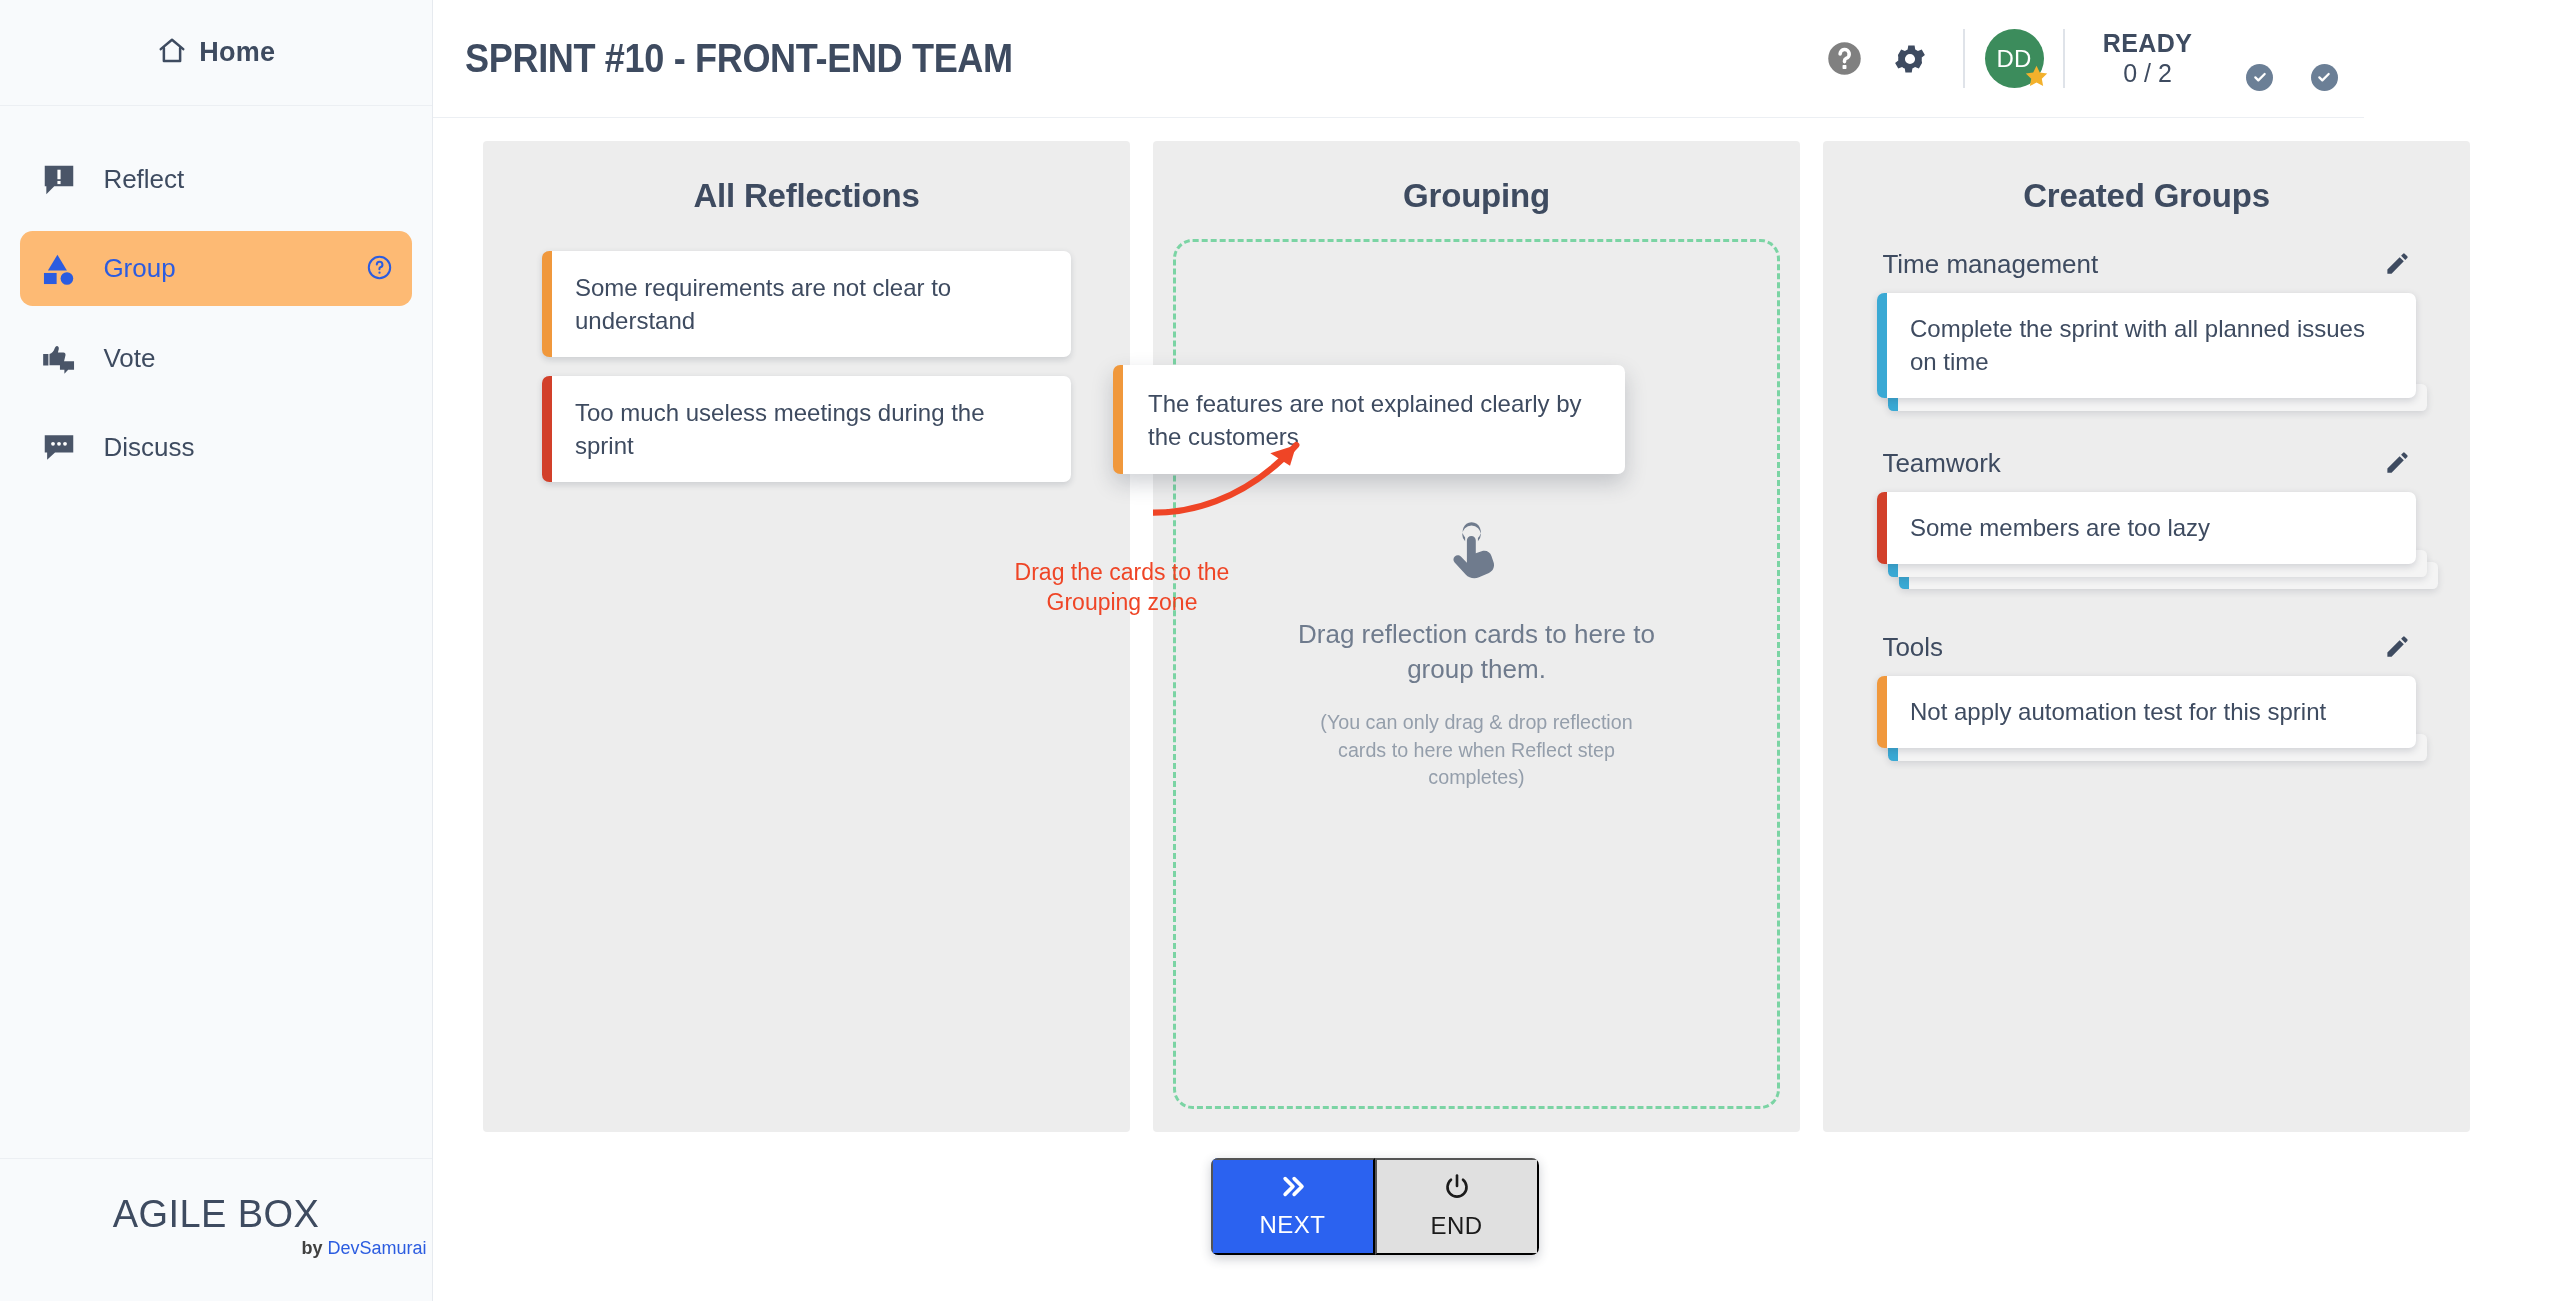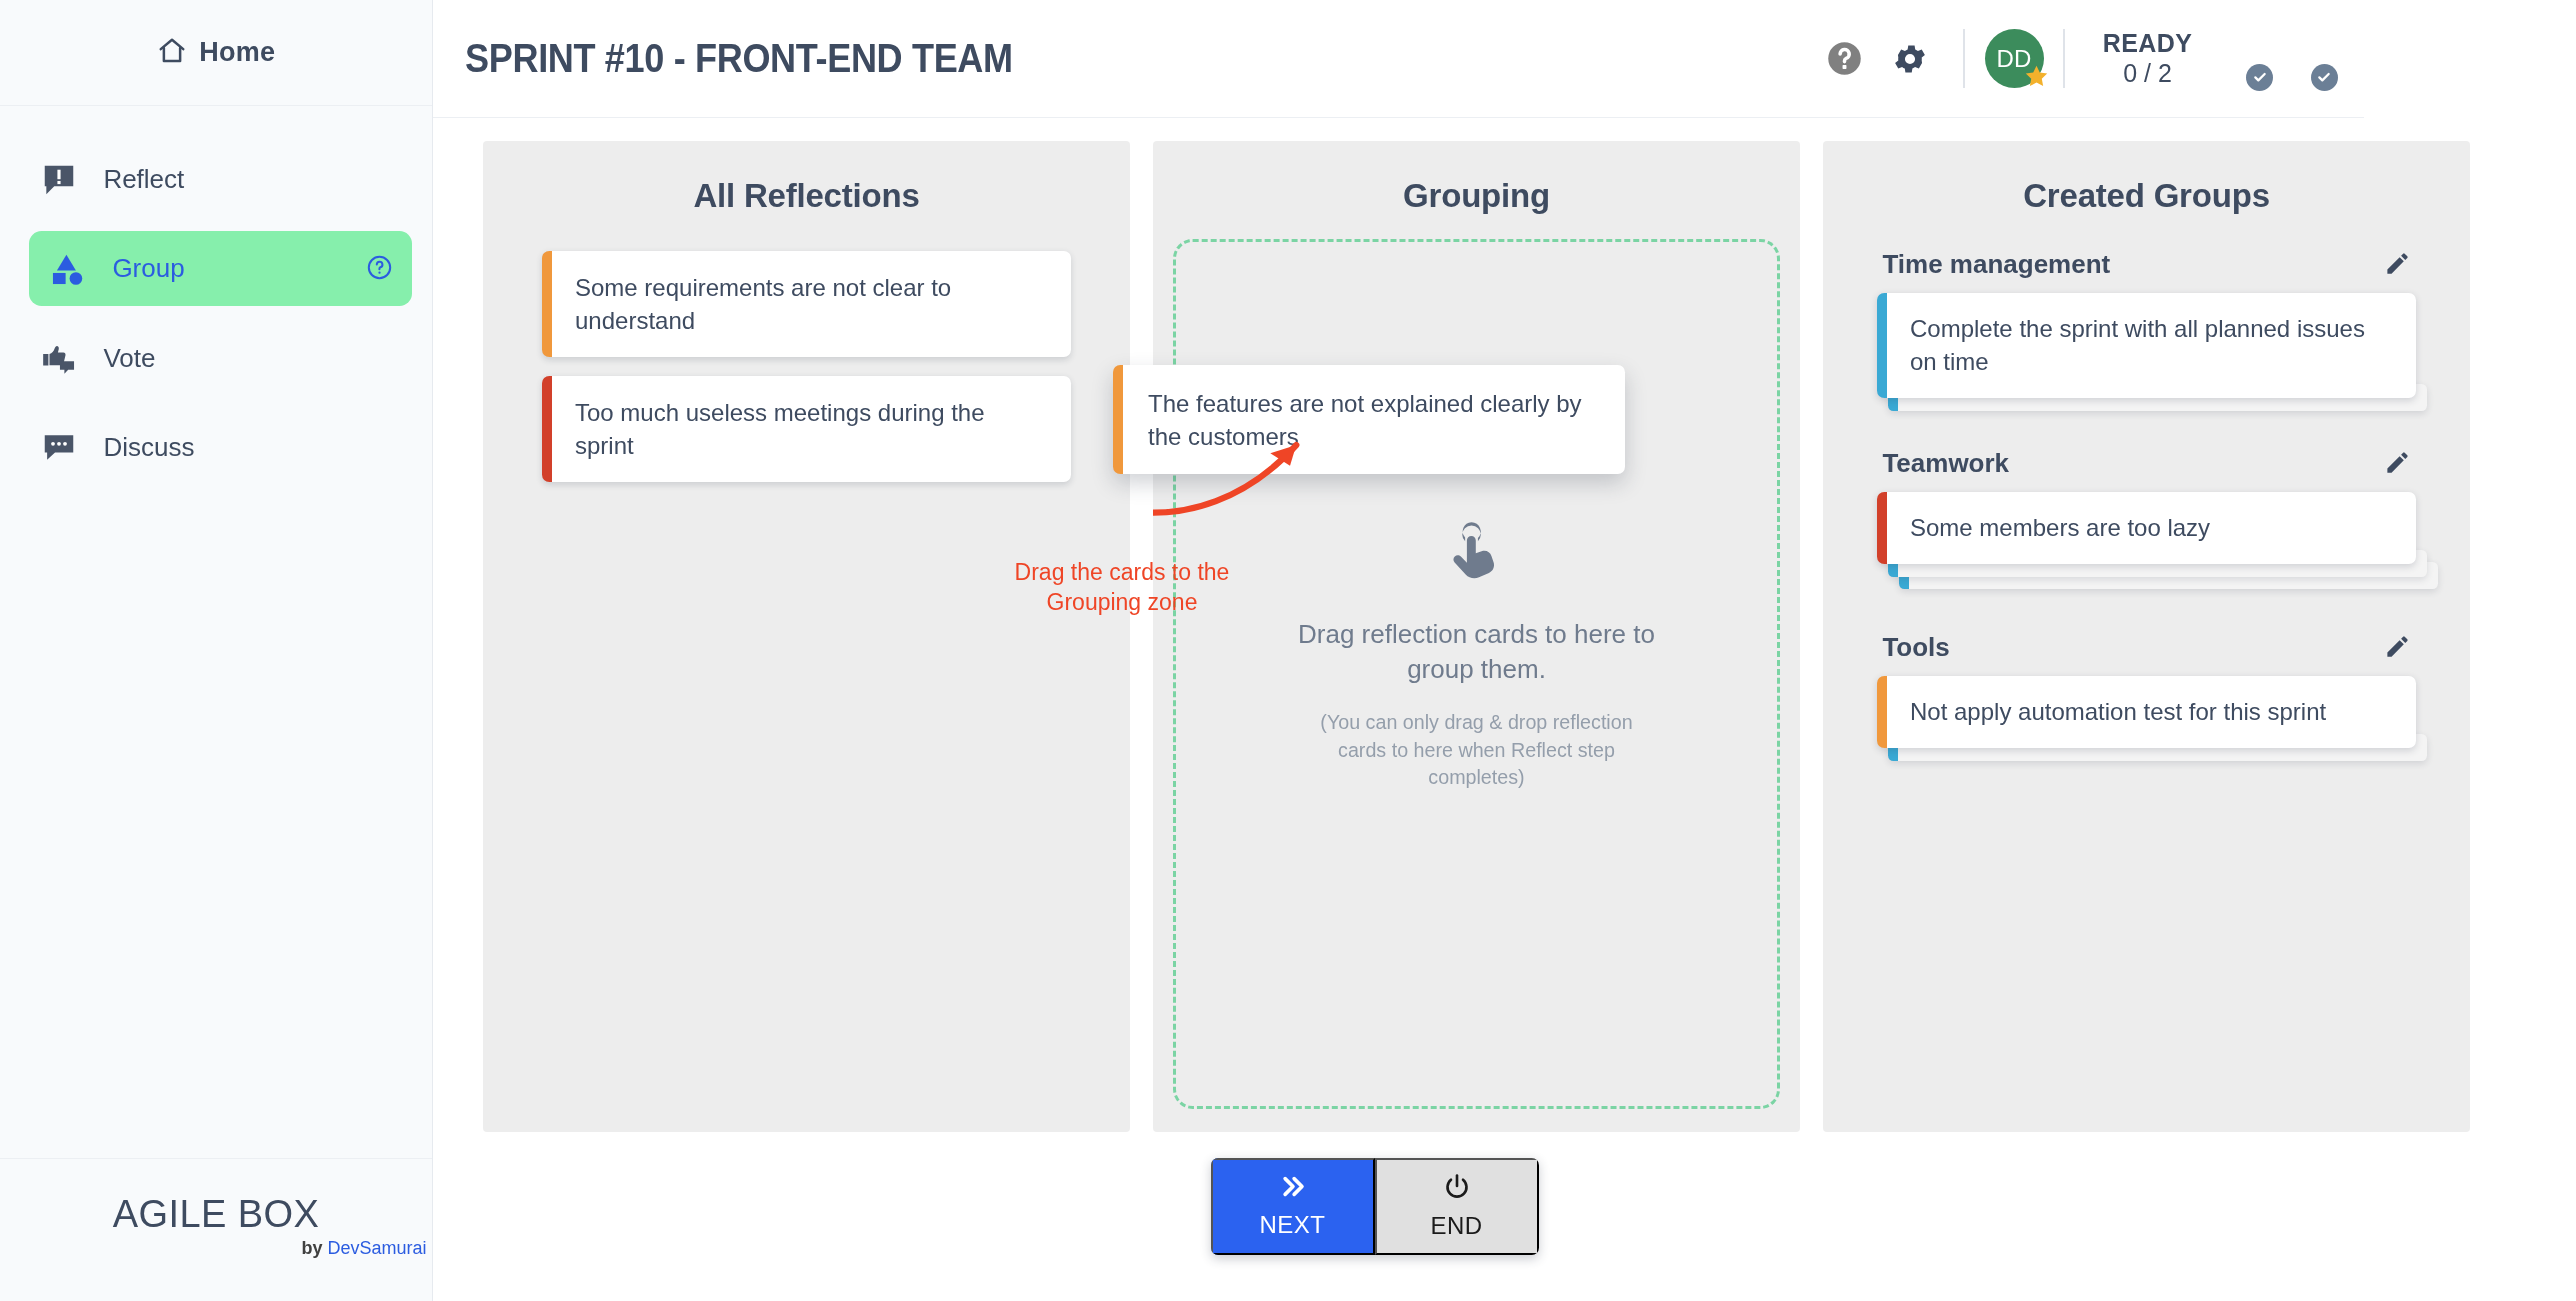--- a/index.html
+++ b/index.html
@@ -30,21 +30,21 @@
     font-size: 27px; font-weight: 700; color: #3e4b60;
     letter-spacing: 0.2px;
   }
   .nav { padding: 36px 19.7px 0 19.7px; flex: 1; }
   .nav-item {
     display: flex; align-items: center;
     height: 75px; border-radius: 12.5px;
     padding: 0 19.7px; margin-bottom: 14.3px;
     gap: 25px;
   }
-  .nav-item.active { background: #86efac; margin-left: 9px; }
+  .nav-item.active { background: #fdba74; }
   .nav-ico { width: 39px; height: 39px; flex: 0 0 39px; display:flex; align-items:center; justify-content:center; }
   .nav-label { font-size: 26px; color: #3e4b60; font-weight: 400; }
   .nav-item.active .nav-label { color: #2b5ce0; }
   .nav-help { margin-left: auto; }
 
   .brand {
     border-top: 1.8px solid #eceff3;
     padding: 36px 0 43px 0;
     text-align: center;
   }
@@ -173,21 +173,21 @@
   .anno-text {
     position: absolute; z-index: 8;
     font-size: 23px; color: #ef4526; text-align: center; line-height: 1.32;
     width: 304px;
   }
 
   
   .groups-list { margin-top: 34px; padding: 0 54px; }
   .grp { margin-bottom: 32px; }
   .grp-head { display: flex; align-items: center; justify-content: space-between; padding: 0 5.4px 12.5px 5.4px; }
-  .grp-name { font-size: 26px; font-weight: 700; color: #3e4b60; }
+  .grp-name { font-size: 26px; font-weight: 400; color: #3e4b60; }
   .stack { position: relative; }
   .stack-card {
     position: relative; background: #fff; border-radius: 7.2px;
     border-left: 10.7px solid #3aa9d4;
     padding: 19.7px 23px; font-size: 24px; line-height: 1.38; color: #3e4b60;
     box-shadow: 0 2.7px 7.2px rgba(40,50,70,.17);
     z-index: 3;
   }
   .stack-card.orange { border-left-color: #f0983c; }
   .stack-card.red    { border-left-color: #d2402a; }

